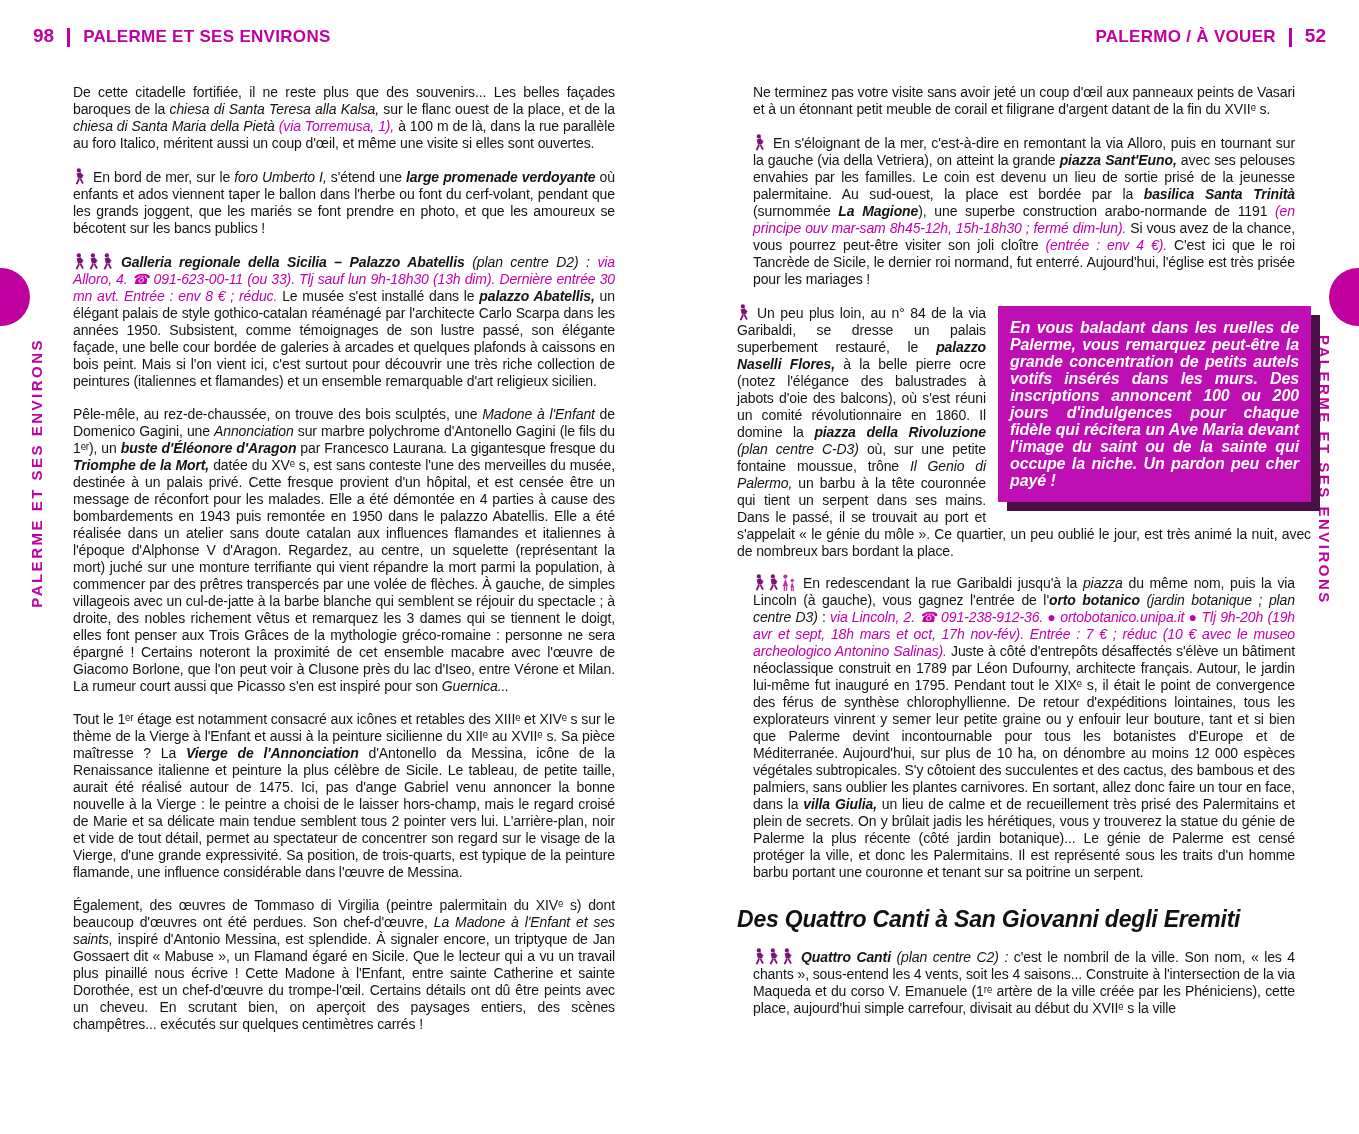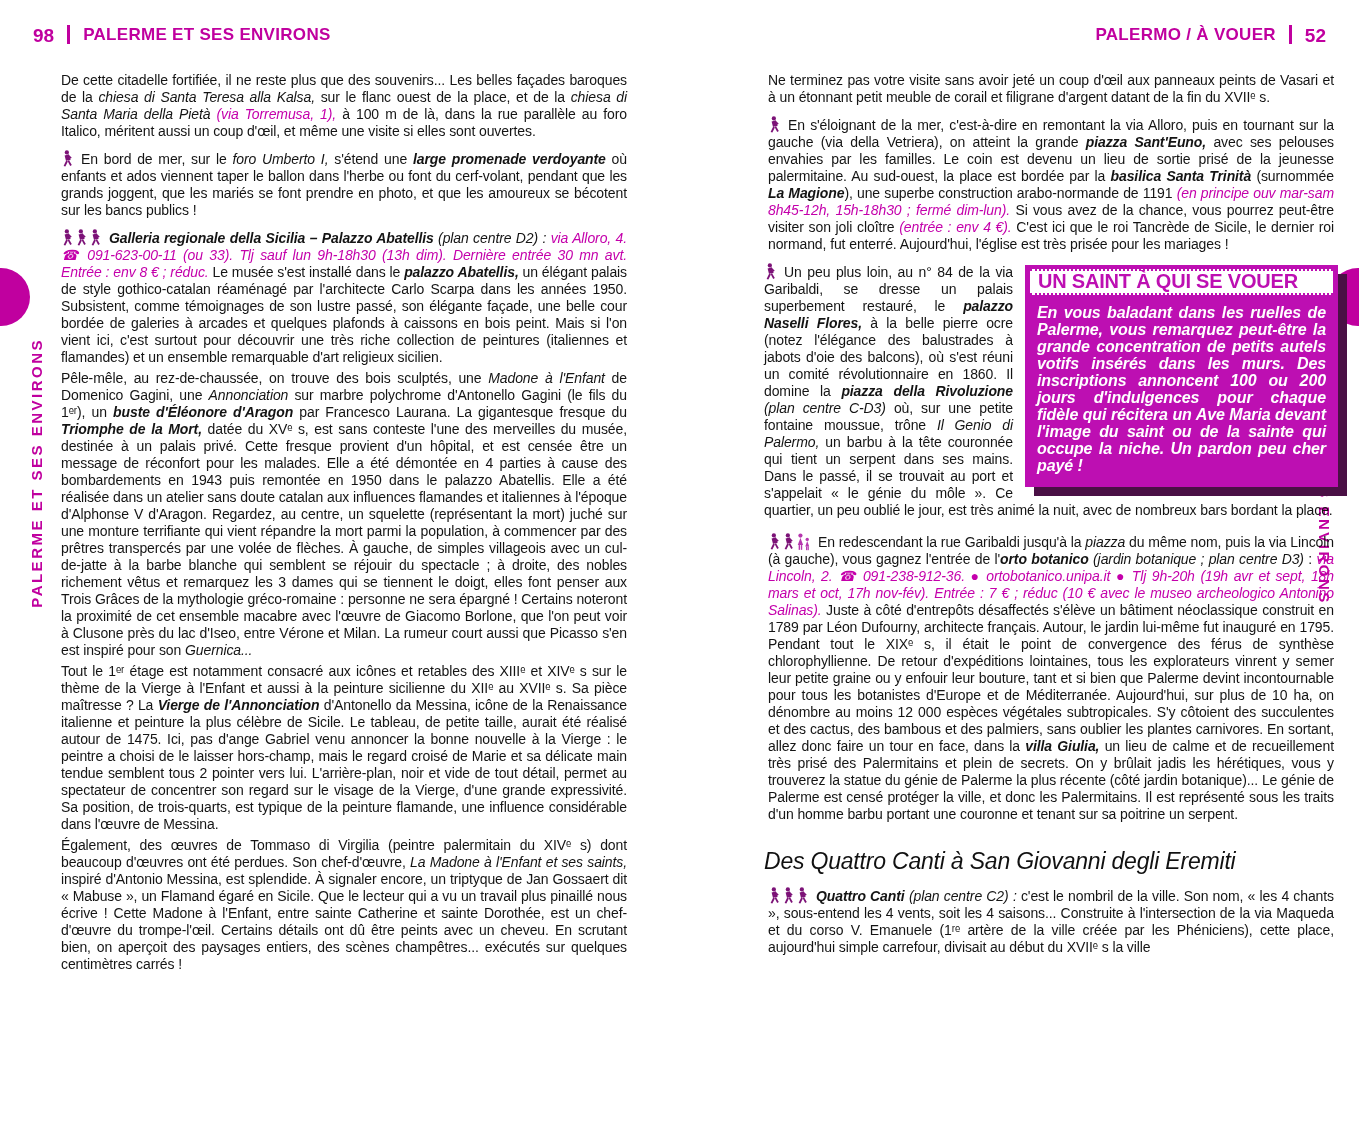--- a/index.html
+++ b/index.html
@@ -4,58 +4,58 @@
 <style>
   :root{
     --mag:#c0009f; --info:#c400ab; --boxmag:#bd0fb2; --boxshadow:#4a1045; --ink:#141414;
   }
   html,body{margin:0;padding:0}
   body{
     width:1359px;height:1134px;background:#fff;position:relative;overflow:hidden;
     font-family:"Liberation Sans",sans-serif;color:var(--ink);
   }
   
-  .hdr{position:absolute;top:25px;display:flex;align-items:flex-start;color:var(--mag);font-weight:700}
+  .hdr{position:absolute;top:25px;display:flex;align-items:flex-end;color:var(--mag);font-weight:700}
   .hdr-left{left:33px}
   .hdr-right{right:33px}
   .pgnum{font-size:19px}
   .hbar{width:3px;height:19px;background:var(--mag);margin:0 13px}
   .htitle{font-size:17px;letter-spacing:.3px}
   
   .tab{position:absolute;top:268px;width:30px;height:58px;background:var(--mag)}
   .tab-left{left:0;border-radius:0 30px 30px 0}
   .tab-right{right:0;border-radius:30px 0 0 30px}
   .vtext{position:absolute;color:var(--mag);font-weight:700;font-size:15px;letter-spacing:2.5px;
          writing-mode:vertical-rl;line-height:1;white-space:nowrap}
   .vtext-left{left:29px;top:338px;transform:rotate(180deg)}
   .vtext-right{right:27px;top:335px}
   
   .col{position:absolute;top:68px;width:574px;font-size:14px;line-height:17px;
        text-align:justify;letter-spacing:-.1px}
   .col-left{left:57px}
-  .col-right{left:764px}
-  .para{margin:4px}
+  .col-right{left:737px}
+  .para{margin:16px}
   .g{margin-top:10px}
   .i{font-style:italic}
   .bi{font-weight:700;font-style:italic}
   .m{color:var(--info);font-style:italic}
   
   .picto{margin-right:6px;white-space:nowrap}
   .picto svg{vertical-align:-3px;margin-right:1px;fill:#7c1277}
   .picto svg.fam{fill:#b637ae;vertical-align:-4px}
   
   .sidebox{float:right;width:303px;margin:2px 0 12px 12px;background:var(--boxmag);
            padding:4px 5px 0;box-shadow:9px 9px 0 var(--boxshadow)}
   .sidebox-title{background:#fff;color:var(--boxmag);font-weight:700;font-size:20px;
            letter-spacing:-.2px;padding:2px 8px 3px;
            border-top:2px dotted var(--boxmag);border-bottom:2px dotted var(--boxmag)}
   .sidebox-body{color:#fff;font-weight:700;font-style:italic;font-size:16px;line-height:17px;
            text-align:justify;padding:9px 7px 13px}
   
-  .section-heading{font-size:23px;font-style:italic;font-weight:400;margin:26px 0 13px;
+  .section-heading{font-size:23px;font-style:italic;font-weight:700;margin:26px 0 13px;
            letter-spacing:-.2px;text-align:left;line-height:1.1;color:#111}
 </style>
 </head>
 <body>
 
 <svg width="0" height="0" style="position:absolute" aria-hidden="true">
   <defs>
     <g id="hiker">
       <circle cx="9" cy="3.6" r="3.3"></circle>
       <path d="M5.6 8.3 L12.2 6.5 L14.8 15.2 L7.6 16.6 Z"></path>
@@ -117,21 +117,20 @@
 
   <div class="col col-right">
     <p class="para"><span>Ne terminez pas votre visite sans avoir jeté un coup d'œil aux panneaux peints de Vasari et à un étonnant petit meuble de corail et filigrane d'argent datant de la fin du XVIIᵉ s.</span></p>
     <p class="para g">
       <span class="picto"><svg viewBox="0 0 20 26" width="13" height="17">
             <use href="#hiker"></use>
           </svg></span><span><span>En s'éloignant de la mer, c'est-à-dire en remontant la via Alloro, puis en tournant sur la gauche (via della Vetriera), on atteint la grande </span><span class="bi">piazza Sant'Euno,</span><span> avec ses pelouses envahies par les familles. Le coin est devenu un lieu de sortie prisé de la jeunesse palermitaine. Au sud-ouest, la place est bordée par la </span><span class="bi">basilica Santa Trinità</span><span> (surnommée </span><span class="bi">La Magione</span><span>), une superbe construction arabo-normande de 1191 </span><span class="m">(en principe ouv mar-sam 8h45-12h, 15h-18h30 ; fermé dim-lun).</span><span> Si vous avez de la chance, vous pourrez peut-être visiter son joli cloître </span><span class="m">(entrée : env 4 €).</span><span> C'est ici que le roi Tancrède de Sicile, le dernier roi normand, fut enterré. Aujourd'hui, l'église est très prisée pour les mariages !</span></span>
     </p>
     <p class="para g">
       </p><aside class="sidebox">
-        <div class="sidebox-title">UN SAINT À QUI SE VOUER</div>
         <div class="sidebox-body">En vous baladant dans les ruelles de Palerme, vous remarquez peut-être la grande concentration de petits autels votifs insérés dans les murs. Des inscriptions annoncent 100 ou 200 jours d'indulgences pour chaque fidèle qui récitera un Ave Maria devant l'image du saint ou de la sainte qui occupe la niche. Un pardon peu cher payé !</div>
       </aside>
       <span class="picto"><svg viewBox="0 0 20 26" width="13" height="17">
           <use href="#hiker"></use>
         </svg></span><span><span>Un peu plus loin, au n° 84 de la via Garibaldi, se dresse un palais superbement restauré, le </span><span class="bi">palazzo Naselli Flores,</span><span> à la belle pierre ocre (notez l'élégance des balustrades à jabots d'oie des balcons), où s'est réuni un comité révolutionnaire en 1860. Il domine la </span><span class="bi">piazza della Rivoluzione </span><span class="i">(plan centre C-D3)</span><span> où, sur une petite fontaine moussue, trône </span><span class="i">Il Genio di Palermo,</span><span> un barbu à la tête couronnée qui tient un serpent dans ses mains. Dans le passé, il se trouvait au port et s'appelait « le génie du môle ». Ce quartier, un peu oublié le jour, est très animé la nuit, avec de nombreux bars bordant la place.</span></span>
     <p></p>
     <p class="para g">
       <span class="picto"><svg viewBox="0 0 20 26" width="13" height="17">
             <use href="#hiker"></use>
           </svg><svg viewBox="0 0 20 26" width="13" height="17">

